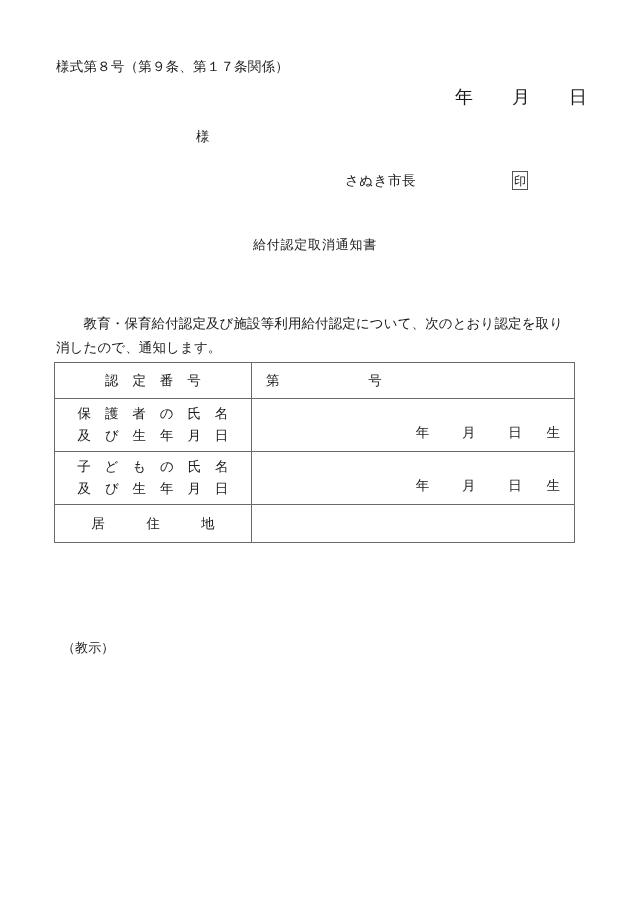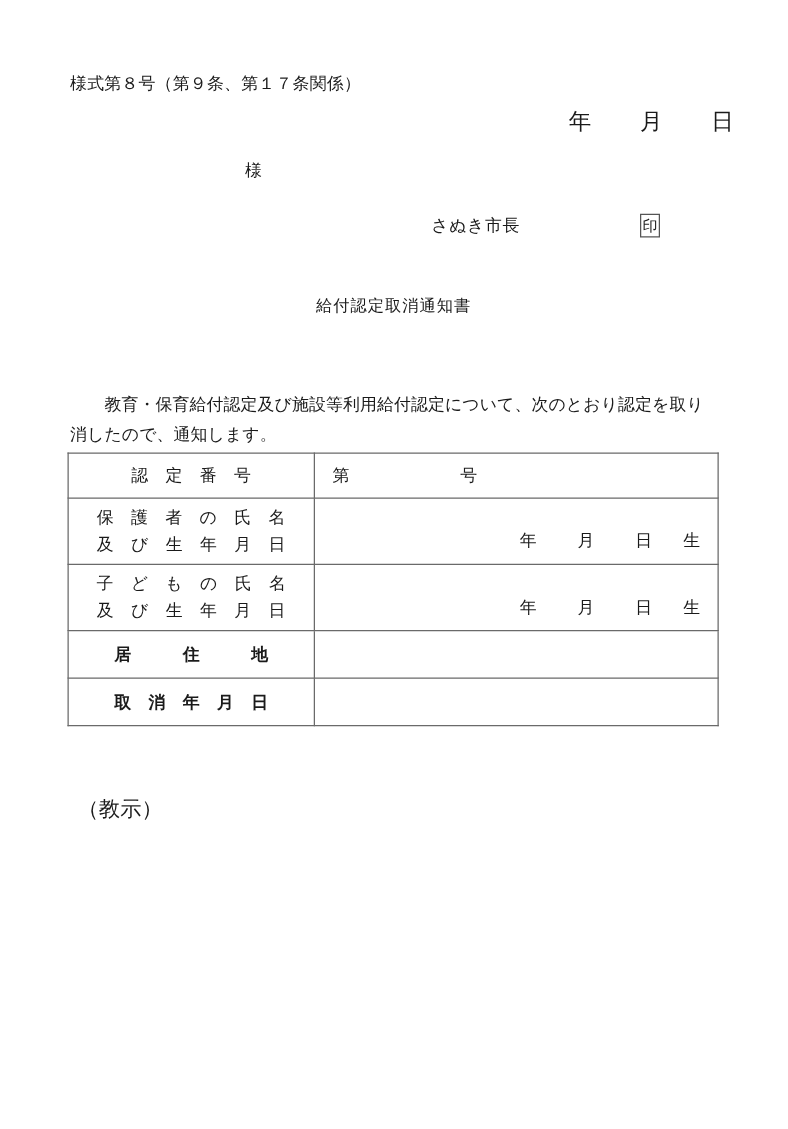--- a/index.html
+++ b/index.html
@@ -119,21 +119,21 @@
   .form-table td.value {
     padding: 4px 10px 4px 14px;
   }
   .lbl-line {
     display: block;
     line-height: 22px;
     letter-spacing: 0.2px;
   }
   .row-h1 { height: 36px; }
   .row-h2 { height: 48px; }
-  .row-h3 { height: 38px; font-weight: bold; }
+  .row-h3 { height: 38px; }
   .row-h4 { height: 56px; }
 
   .num-cell {
     display: block;
     line-height: 26px;
     white-space: nowrap;
   }
   .num-cell .gap { display: inline-block; width: 82px; }
 
   .birth-cell {
@@ -146,21 +146,21 @@
   }
   .birth-cell .sp { display: inline-block; width: 26px; }
   .birth-cell .sp-s { display: inline-block; width: 18px; }
 
   
   .notice {
     position: absolute;
     left: 56px;
     top: 636px;
     width: 520px;
-    font-size: 17px;
+    font-size: 13px;
     line-height: 24px;
     letter-spacing: 0.1px;
   }
   .notice-head {
     display: block;
     text-indent: 6px;
   }
   .notice-para {
     display: block;
     text-indent: 14px;
@@ -245,26 +245,20 @@
         </td>
       </tr>
 
       <tr class="row-h3">
         <td class="label">
           <span class="lbl-line">居　　　住　　　地</span>
         </td>
         <td class="value"></td>
       </tr>
 
-      <tr class="row-h3">
-        <td class="label">
-          <span class="lbl-line">取　消　年　月　日</span>
-        </td>
-        <td class="value"></td>
-      </tr>
 
 
     </tbody>
   </table>
 
   <div class="notice">
     <span class="notice-head">（教示）</span>
   </div>
 
 </div>

